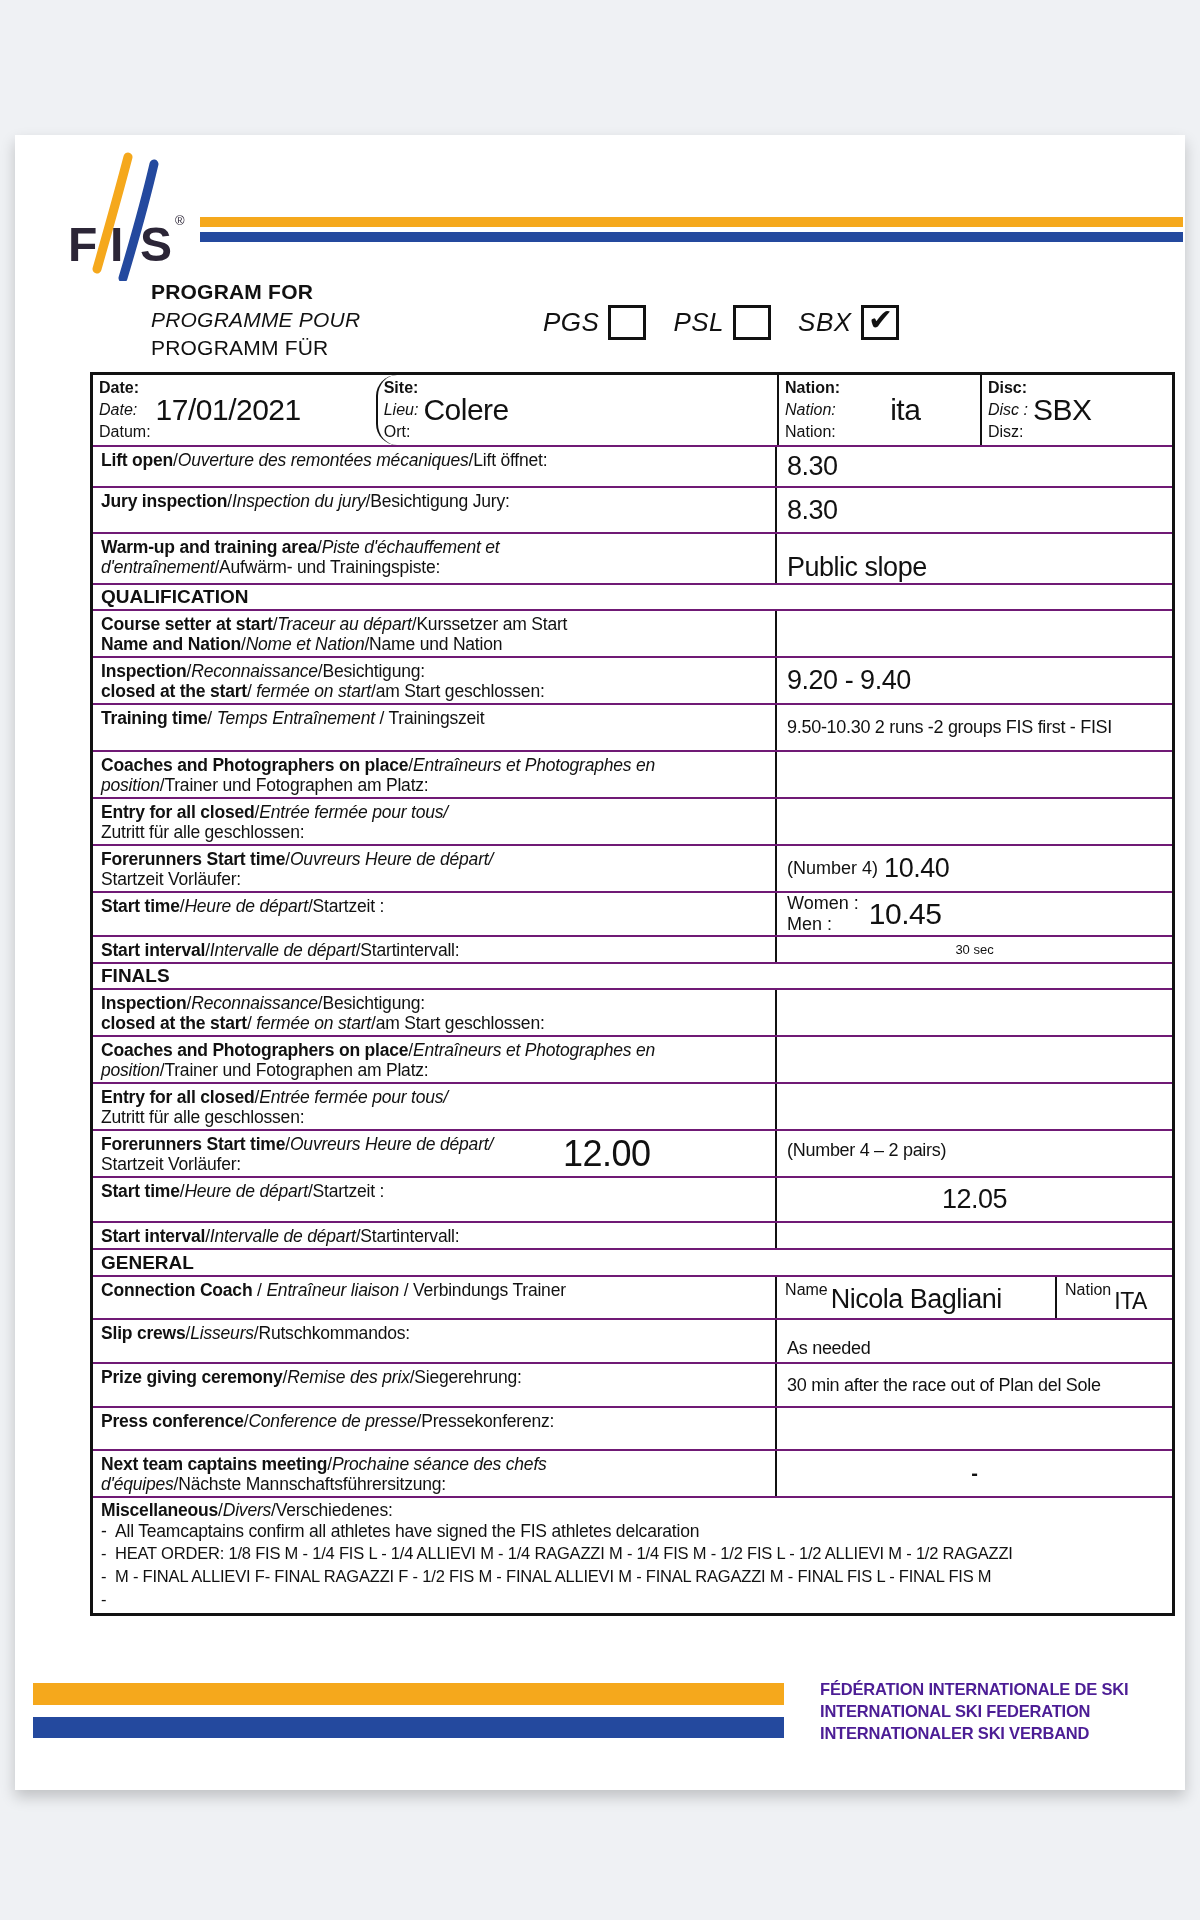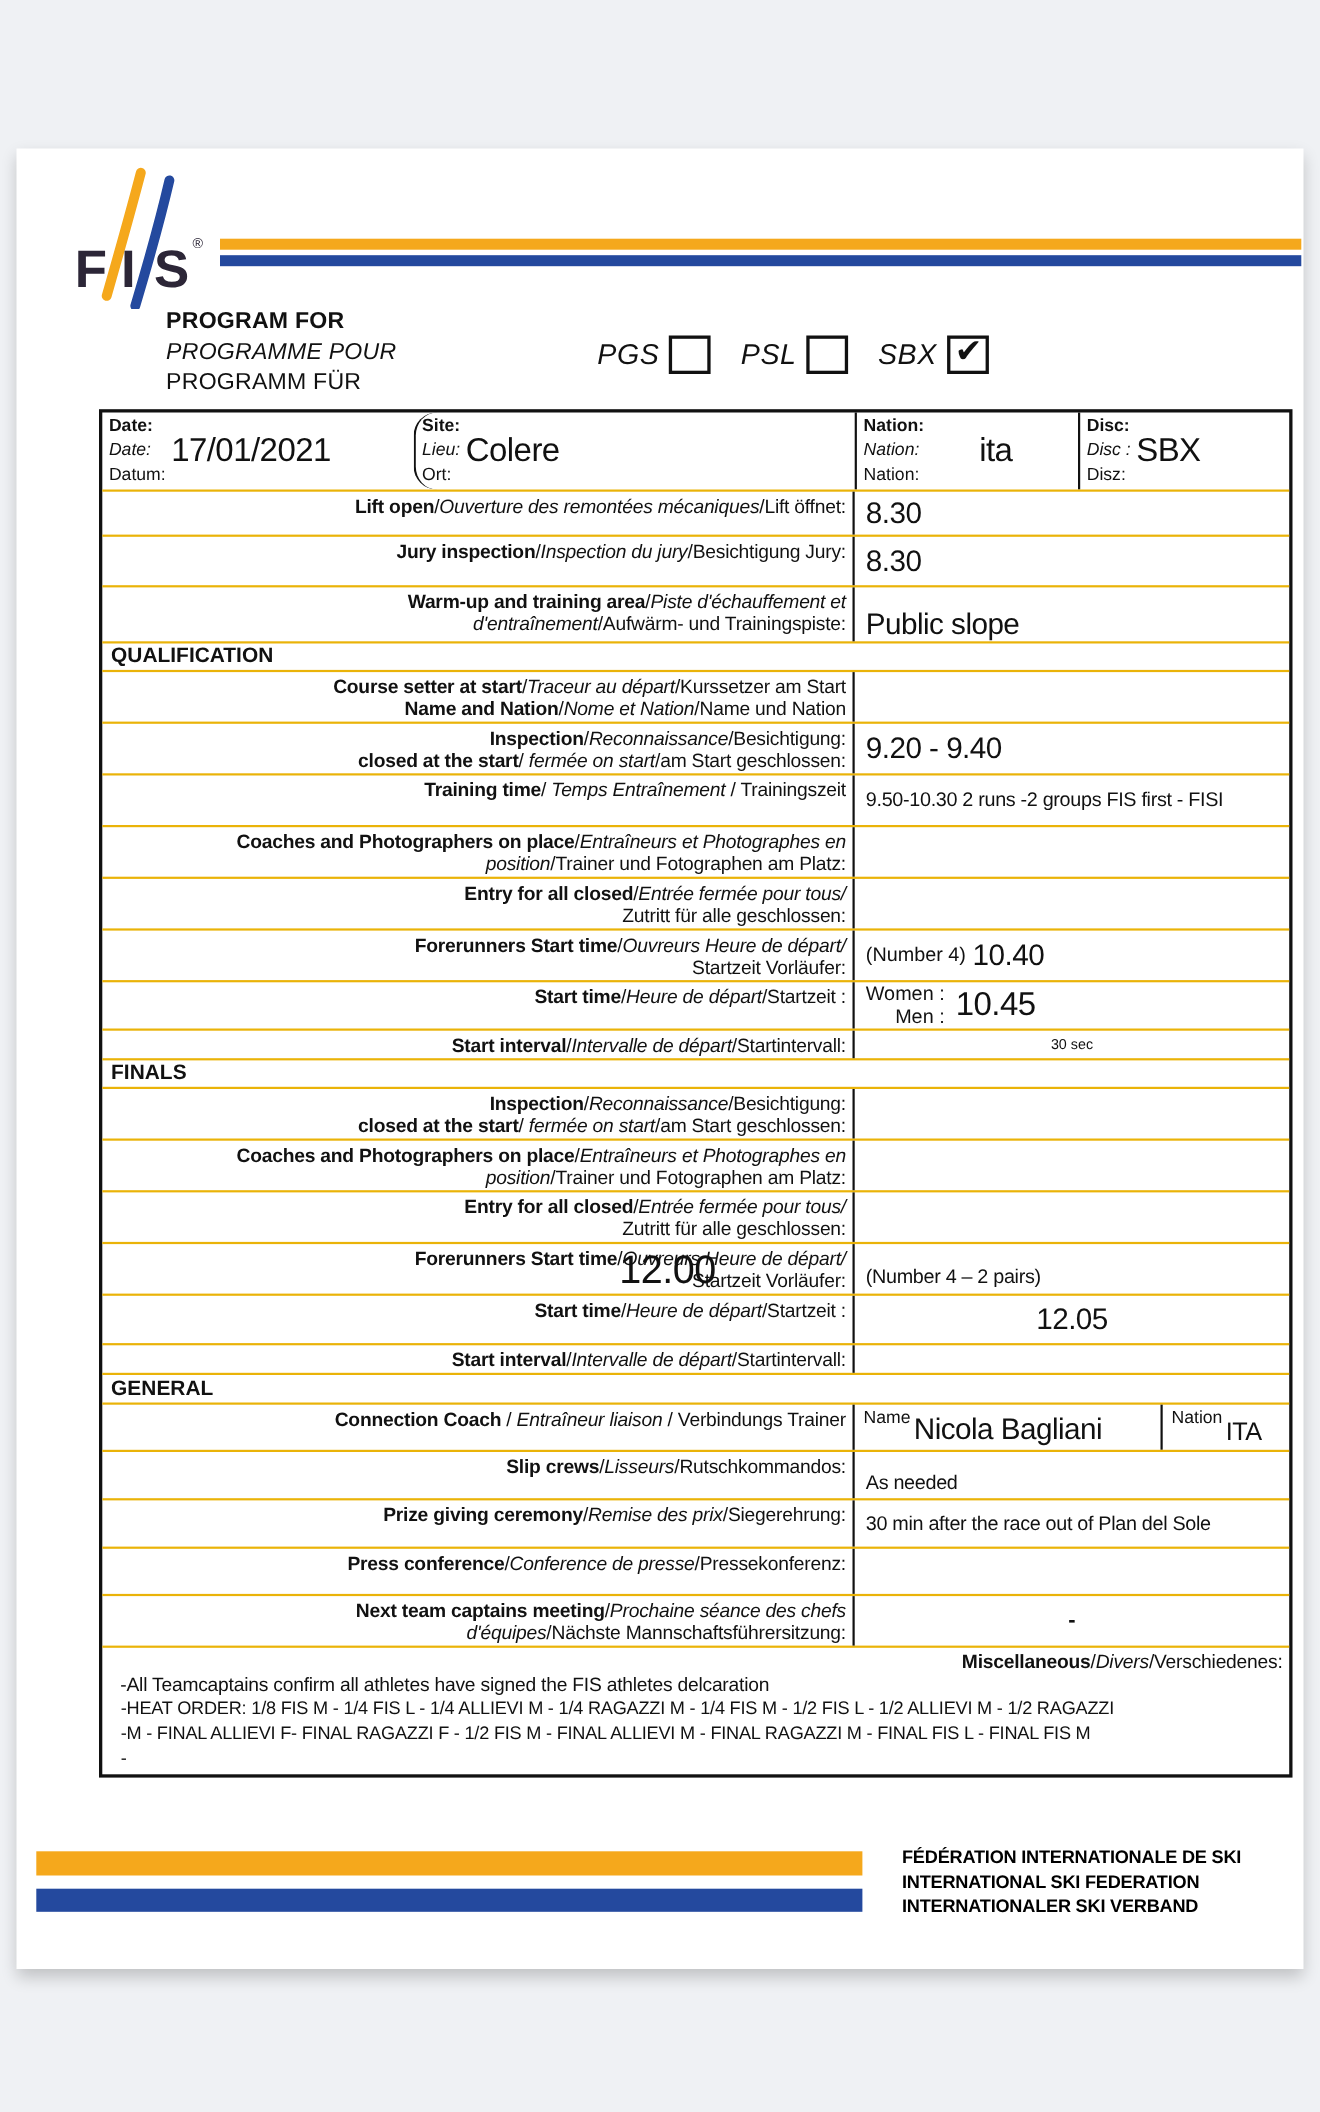--- a/index.html
+++ b/index.html
@@ -22,29 +22,29 @@
   .pt-b{font-weight:bold;}
   .pt-i{font-style:italic;}
   .cb-group{position:absolute;left:528px;top:170px;display:flex;align-items:center;}
   .cb-item{display:flex;align-items:center;margin-right:27px;}
   .cb-label{font-style:italic;font-size:26px;margin-right:9px;letter-spacing:0.5px;}
   .cb-box{width:38px;height:35px;border:3px solid #111;display:flex;align-items:center;justify-content:center;background:#fff;}
   .cb-tick{font-size:30px;font-weight:bold;line-height:30px;transform:translate(1px,-3px);}
   
   .t-table{position:absolute;left:75px;top:237px;width:1085px;border:3px solid #111;display:flex;flex-direction:column;background:#fff;}
   .t-row{display:flex;align-items:stretch;}
-  .t-row + .t-row{border-top:2px solid #eab308;text-align:right;}
+  .t-row + .t-row{border-top:2px solid #701a75;}
   .info-cell{display:flex;padding:3px 2px 3px 6px;}
   .info-cell + .info-cell{border-left:2px solid #111;}
   .info-labels{display:flex;flex-direction:column;justify-content:space-between;font-size:16px;line-height:18px;padding:1px 0;}
   .info-value{align-self:center;font-size:30px;margin-left:5px;letter-spacing:-0.5px;white-space:nowrap;}
   .t-label{flex:0 0 63.4%;border-right:2px solid #111;padding:3px 6px 2px 8px;position:relative;}
   .t-value{flex:1;display:flex;align-items:center;padding-left:10px;gap:6px;min-width:0;}
   .va-top{align-items:flex-start;padding-top:18px;}
-  .va-end{align-items:flex-end;padding-bottom:5px;}
+  .va-end{align-items:flex-end;padding-bottom:15px;}
   .center{justify-content:center;padding-left:0;}
   .lab-line{font-size:17.5px;line-height:20px;letter-spacing:-0.2px;}
   .seg-b{font-weight:bold;}
   .seg-i{font-style:italic;}
   .sec-text{font-size:19px;font-weight:bold;padding:1px 0 1px 8px;display:flex;align-items:center;}
   .val-big{font-size:27px;letter-spacing:-0.5px;white-space:nowrap;}
   .val-norm{font-size:18px;letter-spacing:-0.3px;white-space:nowrap;}
   .val-pre{font-size:18px;line-height:21px;white-space:nowrap;}
   .val-stack{display:flex;flex-direction:column;}
   .big-right{font-size:30px;margin-left:4px;}
@@ -60,21 +60,21 @@
   .misc-cell{flex:1;padding:2px 6px 2px 8px;}
   .misc-line{display:flex;font-size:17.5px;line-height:22px;letter-spacing:-0.2px;}
   .misc-small{font-size:16.5px;line-height:23px;}
   .misc-bullet{flex:0 0 14px;}
   .misc-text{white-space:nowrap;}
   
   .f-bar{position:absolute;left:18px;width:751px;}
   .f-bar-yellow{top:1548px;height:22px;background:var(--c-yellow,#F5A81C);}
   .f-bar-blue{top:1582px;height:21px;background:var(--c-blue,#24499E);}
   .footer-org{position:absolute;left:805px;top:1543px;}
-  .org-line{font-size:16.5px;font-weight:bold;line-height:22px;color:#000000;letter-spacing:-0.2px;white-space:nowrap;}
+  .org-line{font-size:16.5px;font-weight:bold;line-height:22px;color:#4c1d95;letter-spacing:-0.2px;white-space:nowrap;}
 </style>
 </head>
 <body>
 
 <div class="canvas">
   <div class="page">
 
     <svg class="fis-logo" viewBox="0 0 132 132">
       <path class="swoosh-y" d="M32,120 Q52,50 63,8"></path>
       <path class="swoosh-b" d="M58,129 Q78,62 89,15"></path>

